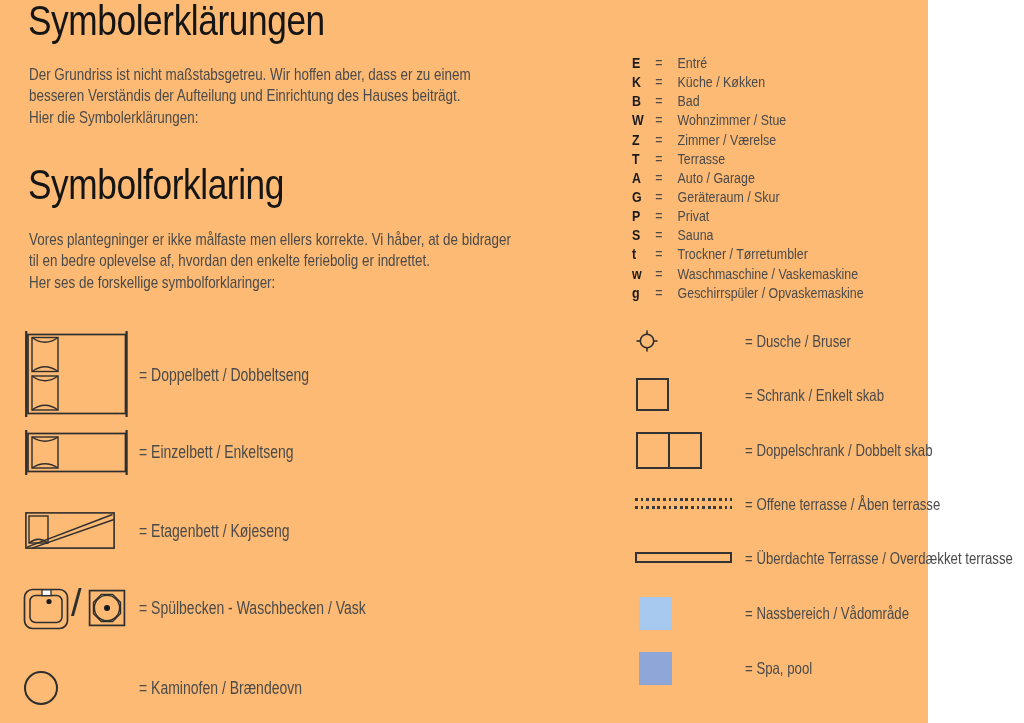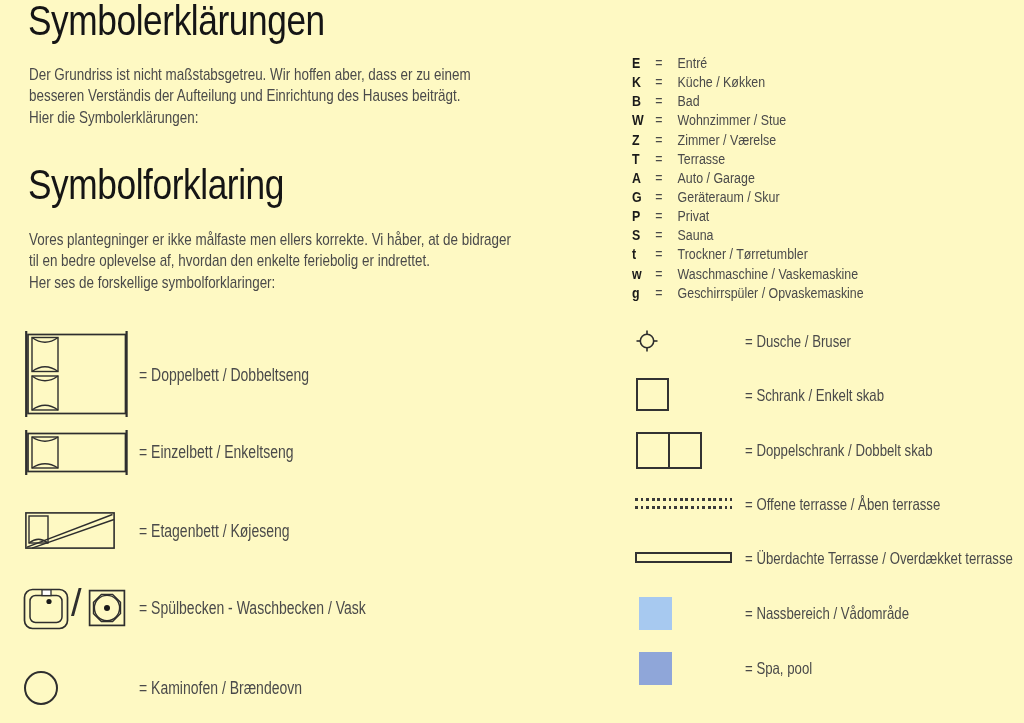--- a/index.html
+++ b/index.html
@@ -1,18 +1,18 @@
 <!DOCTYPE html>
 <html><head>
 <meta charset="utf-8">
 <style>
   * { margin:0; padding:0; box-sizing:border-box; }
   html,body { width:1024px; height:723px; background:#fff; overflow:hidden;
               font-family:"Liberation Sans", sans-serif; }
-  .page { position:relative; width:1024px; height:723px; background:#fef9c3; }
+  .page { position:relative; width:928px; height:723px; background:#fdba74; }
 
   .h-title { position:absolute; left:28px; font-size:42px; font-weight:500; color:#151515;
              line-height:50px; white-space:nowrap; transform:scaleX(0.84); transform-origin:0 0;
              letter-spacing:-0.5px; }
   .para { position:absolute; left:29px; font-size:17px; color:#4a4a4a; line-height:21.4px;
           white-space:nowrap; transform:scaleX(0.79); transform-origin:0 0; }
 
   .sym-label { position:absolute; white-space:nowrap; color:#4a4a4a;
                transform:translateY(-50%) scaleX(0.8); transform-origin:0 50%; }
   .sym-label.l { left:139px; font-size:17.5px; }

